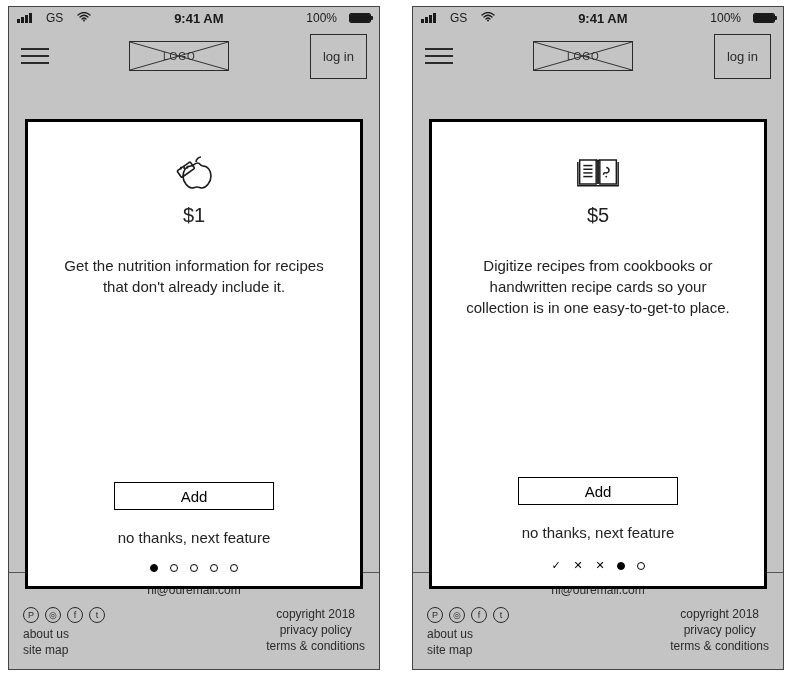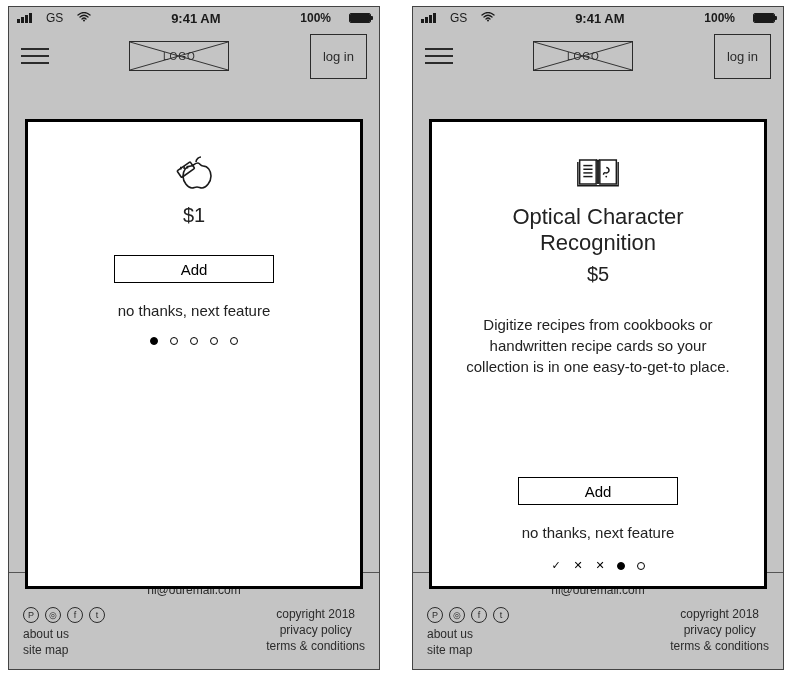--- a/index.html
+++ b/index.html
@@ -33,21 +33,21 @@
     font-weight: 500;
   }
   .status-left { display:flex; align-items:center; gap:14px; }
   .signal-bars { display:flex; align-items:flex-end; gap:1px; }
   .signal-bars span { width:3px; background:#1a1a1a; }
   .signal-bars span:nth-child(1){height:4px;}
   .signal-bars span:nth-child(2){height:6px;}
   .signal-bars span:nth-child(3){height:8px;}
   .signal-bars span:nth-child(4){height:10px;}
   .status-time { font-weight:600; font-size:13px; }
-  .status-right { display:flex; align-items:center; gap:18px;font-weight:bold; }
+  .status-right { display:flex; align-items:center; gap:12px; }
   .battery { width:22px; height:10px; border:1px solid #1a1a1a; border-radius:2px; position:relative; }
   .battery:after { content:""; position:absolute; right:-3px; top:2px; width:2px; height:4px; background:#1a1a1a; border-radius:0 1px 1px 0;}
   .battery-fill { width:100%; height:100%; background:#1a1a1a; border-radius:1px; }
 
   .top-nav {
     height: 54px;
     display:flex;
     align-items:center;
     justify-content: space-between;
     padding: 0 12px;
@@ -159,20 +159,21 @@
           <svg width="42" height="42" viewBox="0 0 42 42" fill="none" stroke="#1a1a1a" stroke-width="1.6">
             <path d="M25 12 c-4 0 -4 3 -7 3 c-5 0 -8 5 -8 10 c0 6 5 12 9 12 c2 0 3 -1 5 -1 c2 0 3 1 5 1 c4 0 9 -6 9 -12 c0 -5 -3 -10 -8 -10 c-3 0 -3 -3 -5 -3 z"></path>
             <path d="M23 11 c0 -3 3 -5 5 -5"></path>
             <rect x="4" y="20" width="16" height="8" rx="1" transform="rotate(-35 4 20)"></rect>
             <line x1="8" y1="21" x2="9.5" y2="18.8" transform="rotate(-35 4 20)"></line>
             <line x1="11" y1="22.5" x2="12.5" y2="20.3" transform="rotate(-35 4 20)"></line>
             <line x1="14" y1="24" x2="15.5" y2="21.8" transform="rotate(-35 4 20)"></line>
           </svg>
         </div>
         <div class="price">$1</div>
+        <div class="desc">Get the nutrition information for recipes that don't already include it.</div>
         <button class="add-btn">Add</button>
         <div class="skip">no thanks, next feature</div>
         <div class="dots">
           <span class="dot filled"></span>
           <span class="dot"></span>
           <span class="dot"></span>
           <span class="dot"></span>
           <span class="dot"></span>
         </div>
       </div>
@@ -255,21 +256,20 @@
             <path d="M26 6 c-1 0 -2 1 -2 2 v24"></path>
             <path d="M2 8 v26 h44 v-26"></path>
             <line x1="8" y1="12" x2="18" y2="12"></line>
             <line x1="8" y1="16" x2="18" y2="16"></line>
             <line x1="8" y1="20" x2="18" y2="20"></line>
             <line x1="8" y1="24" x2="18" y2="24"></line>
             <path d="M33 14 c2 0 3 2 3 3 c0 2 -2 3 -3 3 c-1 0 -3 -1 -3 2"></path>
             <circle cx="33" cy="24" r="1" fill="#1a1a1a" stroke="none"></circle>
           </svg>
         </div>
-        <h2>Optical Character Recognition</h2>
         <div class="price">$5</div>
         <div class="desc">Digitize recipes from cookbooks or handwritten recipe cards so your collection is in one easy-to-get-to place.</div>
         <button class="add-btn">Add</button>
         <div class="skip">no thanks, next feature</div>
         <div class="dots">
           <span class="mark">✓</span>
           <span class="mark">✕</span>
           <span class="mark">✕</span>
           <span class="dot filled"></span>
           <span class="dot"></span>

